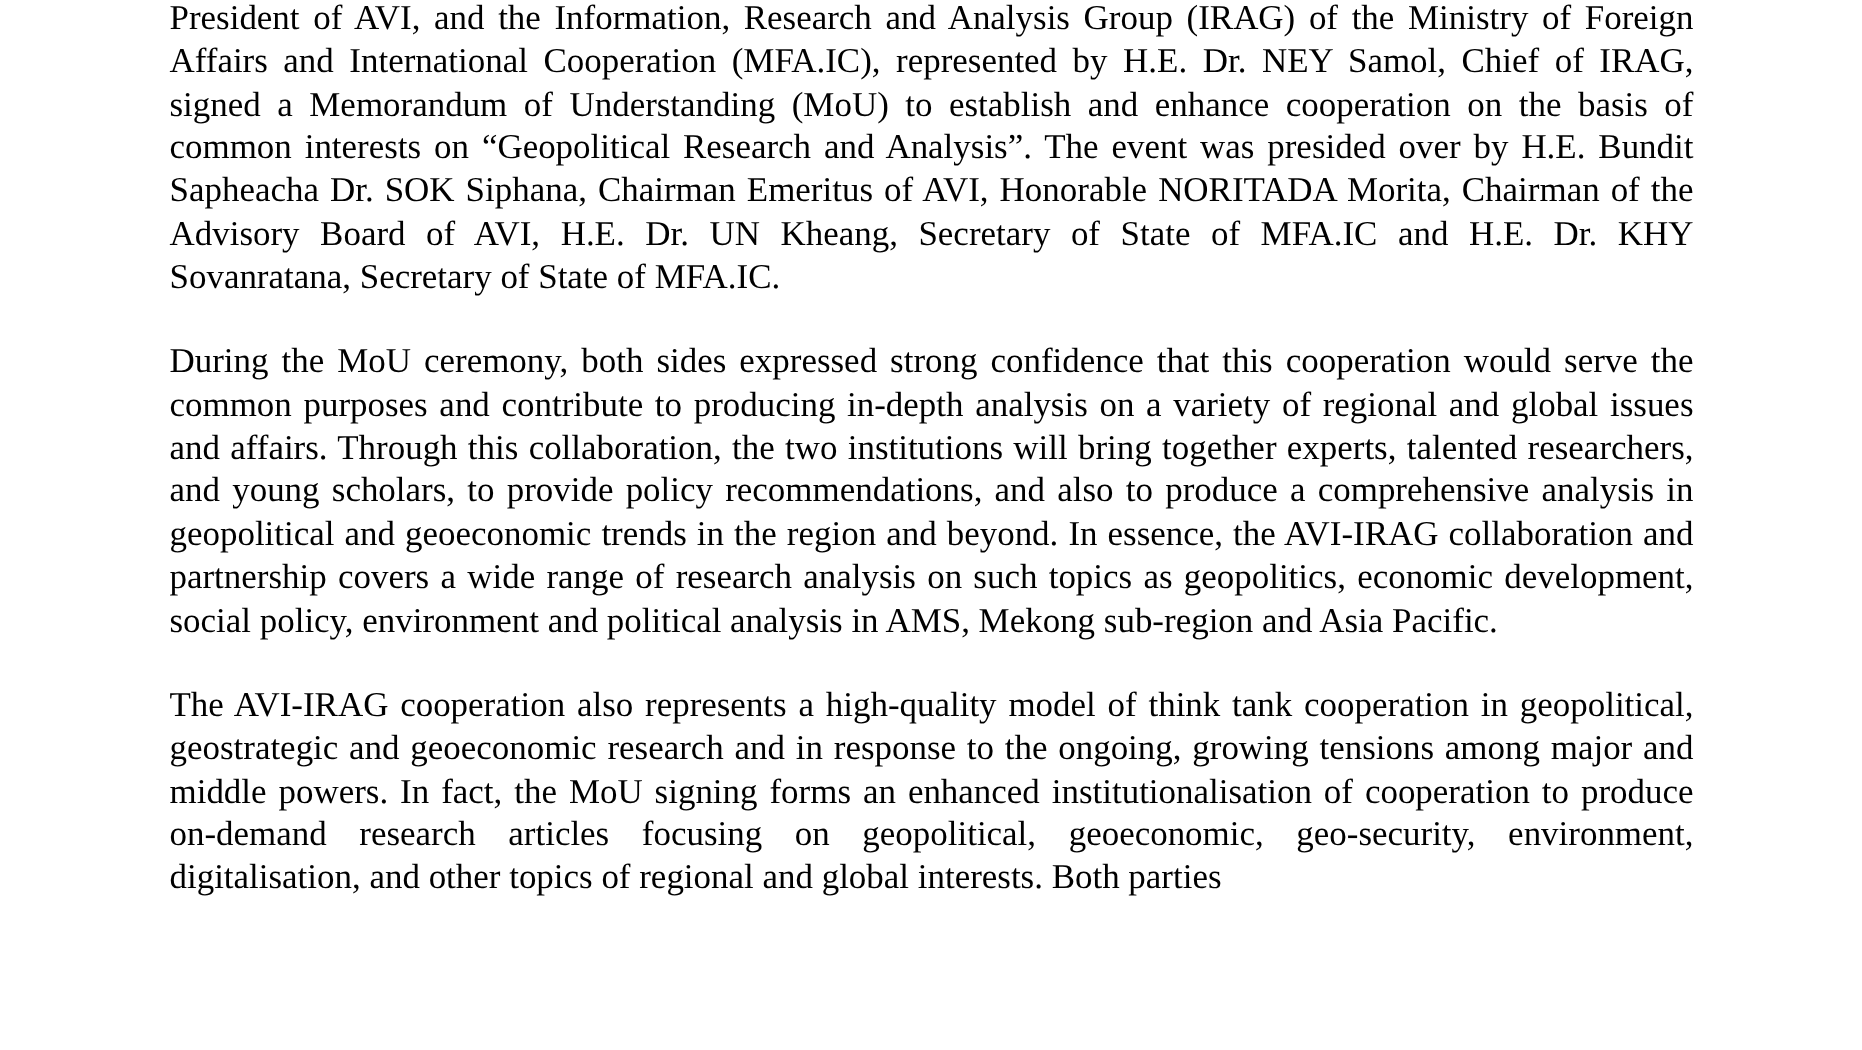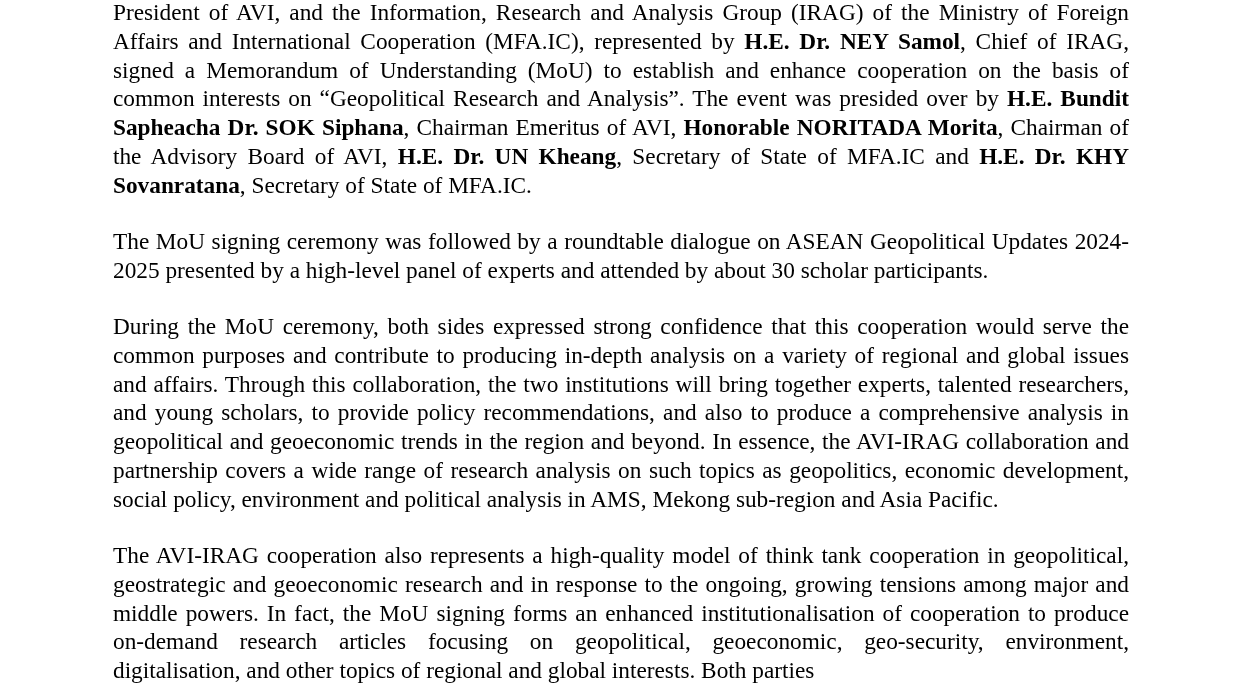--- a/index.html
+++ b/index.html
@@ -23,26 +23,25 @@
     font-family: "Liberation Serif", "DejaVu Serif", serif;
     font-size: 23.3px;
     line-height: 28.8px;
     text-align: justify;
   }
   .doc-text p {
     margin: 0 0 27.4px 0;
     padding: 0;
   }
   .doc-text b {
-    font-weight: bold;
+    font-weight: normal;
   }
 </style>
 </head>
 <body>
 
 <div class="viewport">
   <div class="doc-text">
       <p><span>President of AVI, and the Information, Research and Analysis Group (IRAG) of the Ministry of Foreign Affairs and International Cooperation (MFA.IC), represented by </span><b>H.E. Dr. NEY Samol</b><span>, Chief of IRAG, signed a Memorandum of Understanding (MoU) to establish and enhance cooperation on the basis of common interests on “Geopolitical Research and Analysis”. The event was presided over by </span><b>H.E. Bundit Sapheacha Dr. SOK Siphana</b><span>, Chairman Emeritus of AVI, </span><b>Honorable NORITADA Morita</b><span>, Chairman of the Advisory Board of AVI, </span><b>H.E. Dr. UN Kheang</b><span>, Secretary of State of MFA.IC and </span><b>H.E. Dr. KHY Sovanratana</b><span>, Secretary of State of MFA.IC.</span></p>
-      <p><span>The MoU signing ceremony was followed by a roundtable dialogue on ASEAN Geopolitical Updates 2024-2025 presented by a high-level panel of experts and attended by about 30 scholar participants.</span></p>
       <p><span>During the MoU ceremony, both sides expressed strong confidence that this cooperation would serve the common purposes and contribute to producing in-depth analysis on a variety of regional and global issues and affairs. Through this collaboration, the two institutions will bring together experts, talented researchers, and young scholars, to provide policy recommendations, and also to produce a comprehensive analysis in geopolitical and geoeconomic trends in the region and beyond. In essence, the AVI-IRAG collaboration and partnership covers a wide range of research analysis on such topics as geopolitics, economic development, social policy, environment and political analysis in AMS, Mekong sub-region and Asia Pacific.</span></p>
       <p><span>The AVI-IRAG cooperation also represents a high-quality model of think tank cooperation in geopolitical, geostrategic and geoeconomic research and in response to the ongoing, growing tensions among major and middle powers. In fact, the MoU signing forms an enhanced institutionalisation of cooperation to produce on-demand research articles focusing on geopolitical, geoeconomic, geo-security, environment, digitalisation, and other topics of regional and global interests. Both parties</span></p>
     </div>
 </div>
 
 </body></html>

